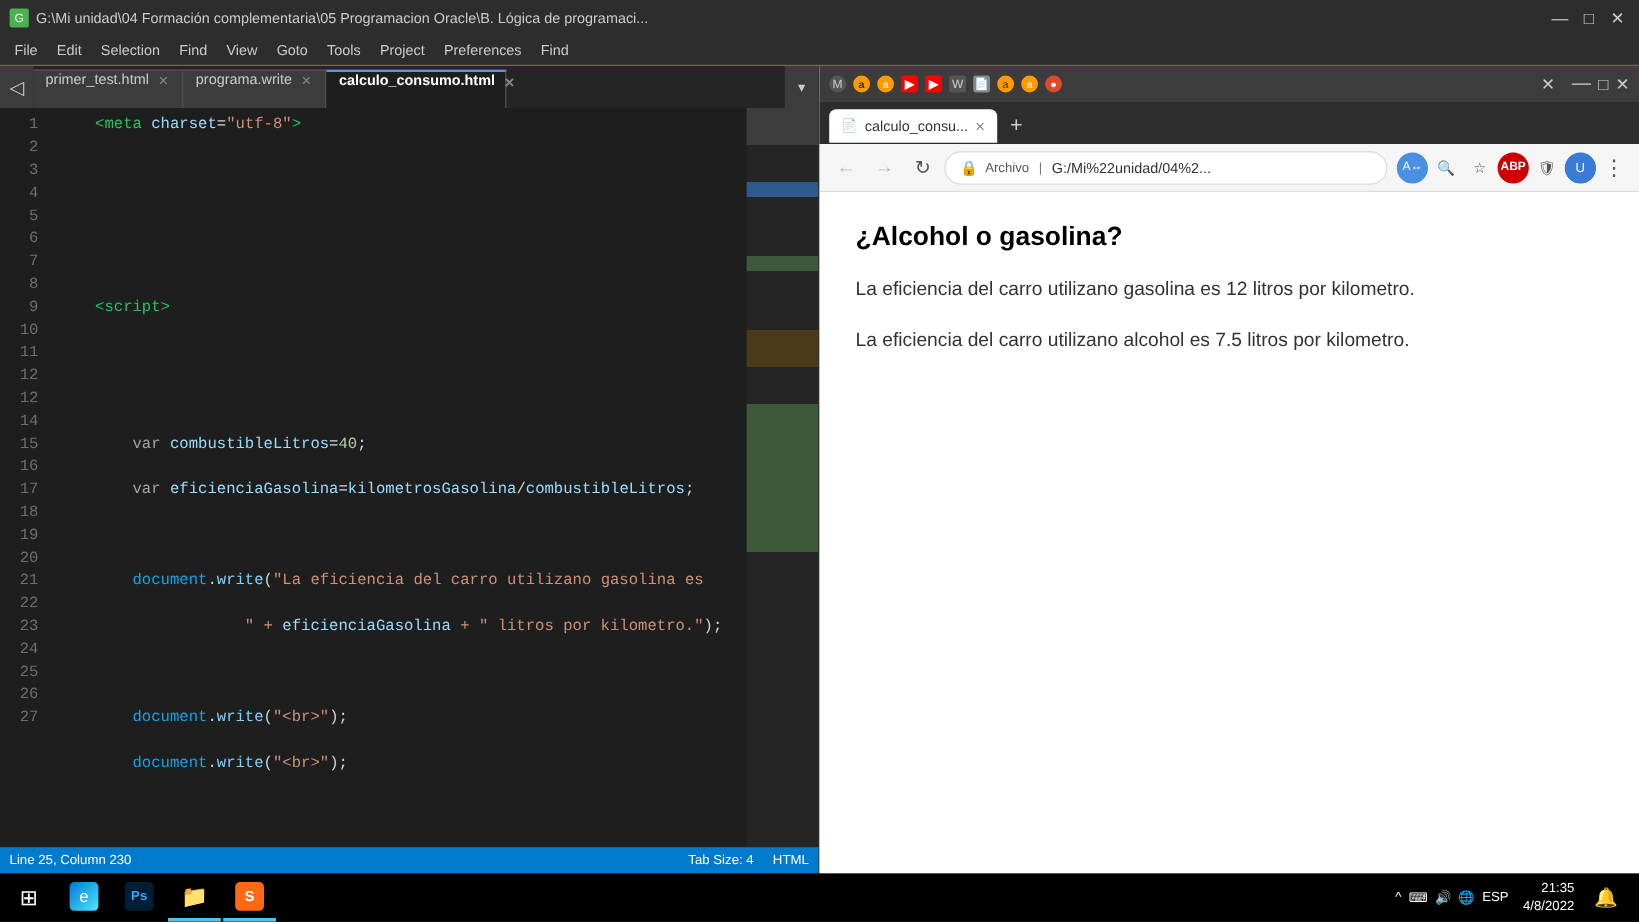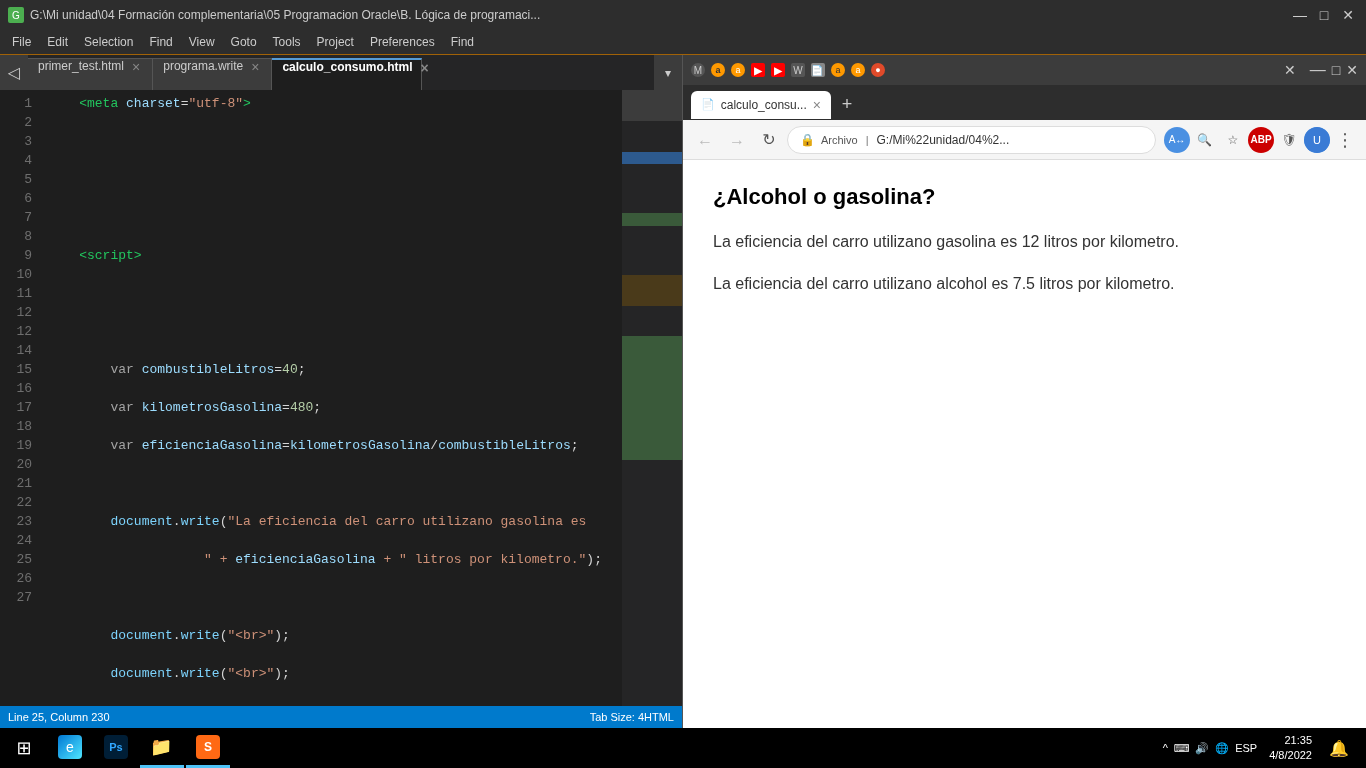--- a/index.html
+++ b/index.html
@@ -187,20 +187,21 @@
       display: flex;
       align-items: center;
       padding: 0 8px;
       font-size: 11px;
       color: white;
       flex-shrink: 0;
     }
     .status-bar-right {
       margin-left: auto;
       display: flex;
+      gap: 16px;
     }
 
     
     .browser-pane {
       flex: 1;
       display: flex;
       flex-direction: column;
       background: white;
     }
     .browser-tab-bar {
@@ -362,21 +363,21 @@
       font-size: 16px;
     }
 
     
     .kw { color: #a3a3a3; }
     .str { color: #ce9178; }
     .var-name { color: #9cdcfe; }
     .fn { color: #7dd3fc; }
     .num { color: #b5cea8; }
     .tag-color { color: #22c55e; }
-    .prop { color: #7dd3fc; }
+    .prop { color: #0ea5e9; }
 
     .code-line { display: block; min-height: 19px; }
   </style>
 </head>
 <body>
 
 <div class="title-bar">
   <div class="title-bar-icon">G</div>
   <span class="title-bar-text">G:\Mi unidad\04 Formación complementaria\05 Programacion Oracle\B. Lógica de programaci...</span>
   <div class="title-bar-controls">
@@ -451,21 +452,20 @@
           <div>27</div>
       </div>
       <div class="code-content"><span class="code-line">    <span class="tag-color">&lt;meta</span> <span class="var-name">charset</span>=<span class="str">"utf-8"</span><span class="tag-color">&gt;</span></span>
 <span class="code-line"> </span>
 <span class="code-line"> </span>
 <span class="code-line"> </span>
 <span class="code-line">    <span class="tag-color">&lt;script&gt;</span></span>
 <span class="code-line"> </span>
 <span class="code-line"> </span>
 <span class="code-line">        <span class="kw">var</span> <span class="var-name">combustibleLitros</span>=<span class="num">40</span>;</span>
-<span class="code-line">        <span class="kw">var</span> <span class="var-name">kilometrosGasolina</span>=<span class="num">480</span>;</span>
 <span class="code-line">        <span class="kw">var</span> <span class="var-name">eficienciaGasolina</span>=<span class="var-name">kilometrosGasolina</span>/<span class="var-name">combustibleLitros</span>;</span>
 <span class="code-line"> </span>
 <span class="code-line">        <span class="prop">document</span>.<span class="fn">write</span>(<span class="str">"La eficiencia del carro utilizano gasolina es</span></span>
 <span class="code-line">        <span class="str">            " + </span><span class="var-name">eficienciaGasolina</span><span class="str"> + " litros por kilometro."</span>);</span>
 <span class="code-line"> </span>
 <span class="code-line">        <span class="prop">document</span>.<span class="fn">write</span>(<span class="str">"&lt;br&gt;"</span>);</span>
 <span class="code-line">        <span class="prop">document</span>.<span class="fn">write</span>(<span class="str">"&lt;br&gt;"</span>);</span>
 
 
 

